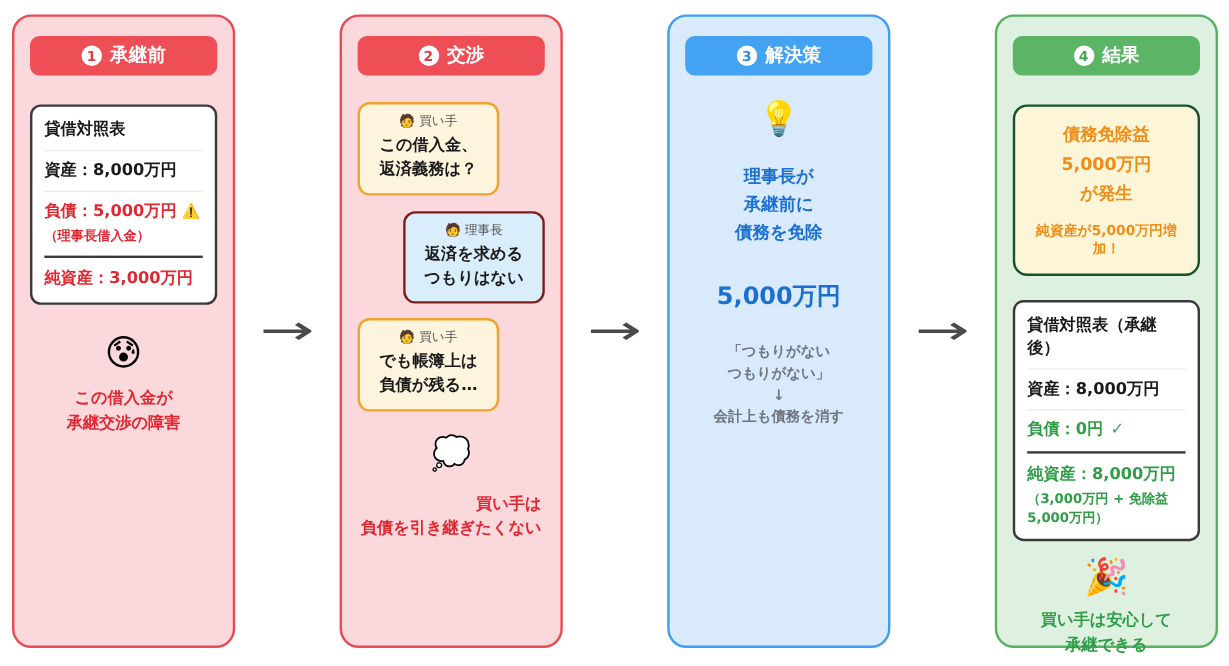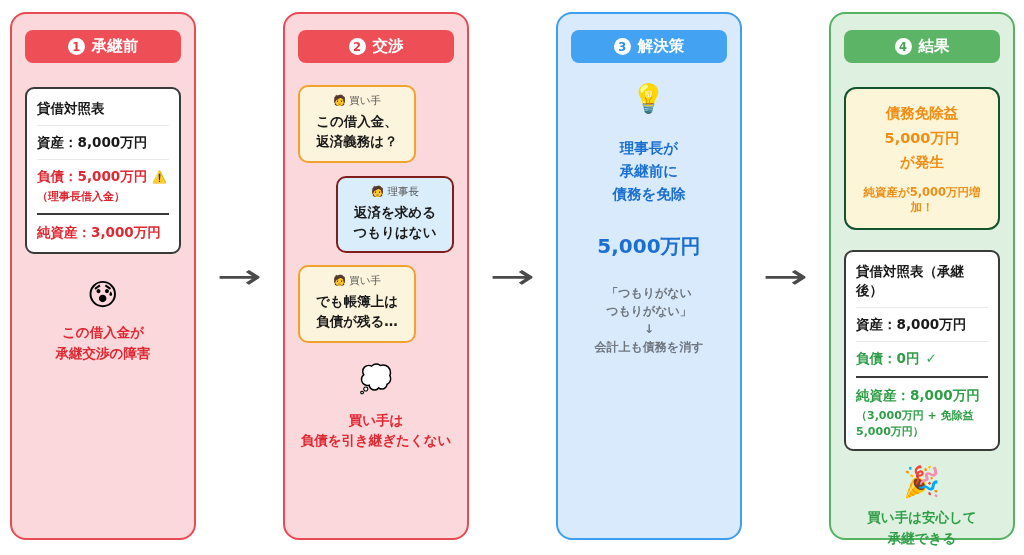--- a/index.html
+++ b/index.html
@@ -57,21 +57,21 @@
   .red-text   { color:#e02832; }
   .green-text { color:#2f9e47; }
 
   .emoji { line-height:1; }
   .emoji.face   { font-size:30px; margin-top:26px; }
   .emoji.thought{ font-size:27px; margin-top:22px; }
   .emoji.bulb   { font-size:28px; margin-top:22px; }
   .emoji.party  { font-size:30px; margin-top:16px; }
 
   .caption { margin-top:12px; font-size:13.5px; font-weight:bold; line-height:1.55; }
-  .caption.mt18 { margin-top:18px; }
+  .caption.mt18 { margin-top:18px;text-align:right; }
   .caption.mt10 { margin-top:10px; }
 
   .bubble {
     border-radius:10px; padding:7px 10px 9px; width:118px;
     text-align:center;
   }
   .bubble.buyer    { background:#fdf4dd; border:2px solid #f0a22e; align-self:flex-start; }
   .bubble.director { background:#d9edfb; border:2px solid #7f1d1d; align-self:flex-end; }
   .bubble.b1 { margin-top:22px; }
   .bubble.b2 { margin-top:13px; }

